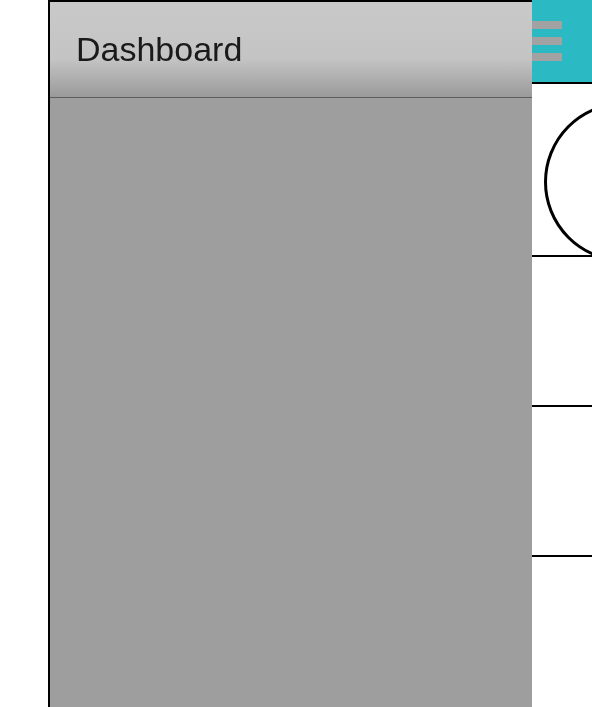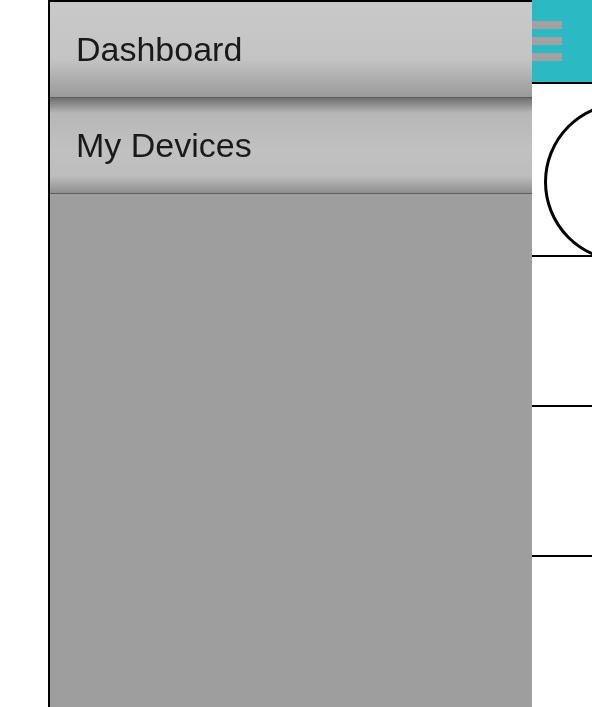--- a/index.html
+++ b/index.html
@@ -127,18 +127,15 @@
     </div>
     <div class="content-cell cell-2"></div>
     <div class="content-cell cell-3"></div>
     <div class="content-cell cell-4"></div>
   </div>
 
   <div class="drawer">
     <div class="menu-item">
       <span>Dashboard</span>
     </div>
-    <div class="menu-item">
-      <span>My Devices</span>
-    </div>
   </div>
 
 </div>
 
 </body></html>

